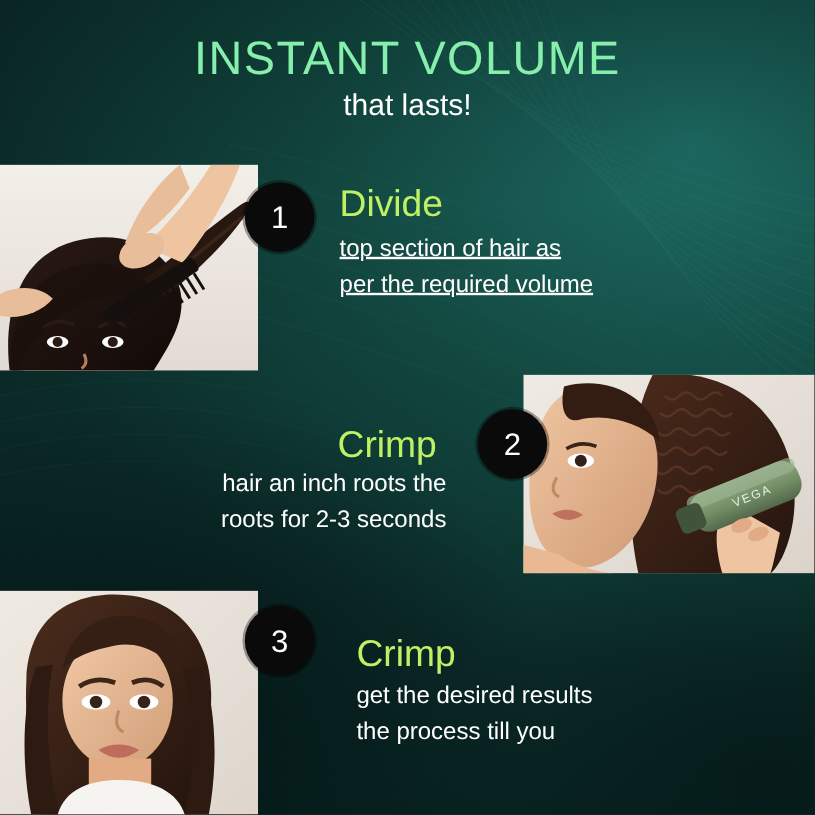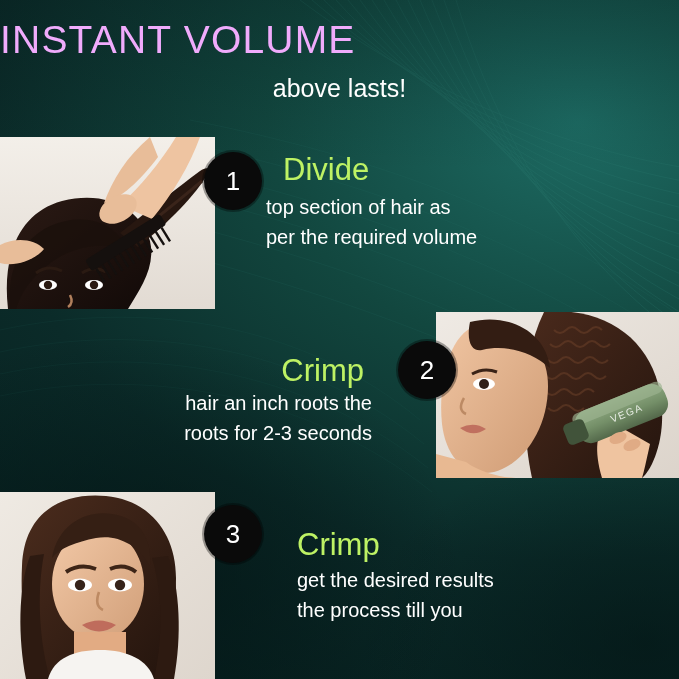--- a/index.html
+++ b/index.html
@@ -33,25 +33,25 @@
   }
   .bg-lines {
     position: absolute;
     inset: 0;
     opacity: 0.55;
   }
 
   
   .headline {
     position: absolute;
-    top: 18px;
+    top: 28px;
     left: 0;
     right: 0;
-    text-align: left;
-    color: #f0abfc;
+    text-align: center;
+    color: #86efac;
     font-size: 39px;
     letter-spacing: 1.2px;
     font-weight: 400;
     font-family: "Liberation Sans", sans-serif;
   }
   .subhead {
     position: absolute;
     top: 74px;
     left: 0;
     right: 0;
@@ -96,21 +96,21 @@
     font-weight: 400;
   }
   .step-body {
     position: absolute;
     color: #ffffff;
     font-size: 20px;
     line-height: 30px;
     font-weight: 400;
   }
   .s1-title { left: 283px; top: 152px; }
-  .s1-body  { left: 266px; top: 192px; }
+  .s1-body  { left: 283px; top: 192px; text-decoration: underline; }
   .s2-title { right: 315px; top: 353px; text-align: center; }
   .s2-body  { right: 307px; top: 388px; text-align: right; }
   .s3-title { left: 297px; top: 527px; }
   .s3-body  { left: 297px; top: 565px; }
 
   .nowrap { white-space: nowrap; }
 </style>
 </head>
 <body>
 
@@ -147,21 +147,21 @@
       <path d="M0,330 C140,300 300,320 420,420"></path>
       <path d="M0,352 C140,322 302,344 424,444"></path>
       <path d="M0,374 C142,344 304,368 428,468"></path>
       <path d="M0,396 C144,366 306,392 432,492"></path>
     </g>
   </svg>
 
   <div class="bg-vignette"></div>
 
   <div class="headline">INSTANT VOLUME</div>
-  <div class="subhead">above lasts!</div>
+  <div class="subhead">that lasts!</div>
 
   <div class="photo photo-1">
     <svg viewBox="0 0 215 172" preserveAspectRatio="xMidYMid slice" width="215" height="172">
       <defs>
         <linearGradient id="p1bg" x1="0" y1="0" x2="0" y2="1">
           <stop offset="0%" stop-color="#f3efe9"></stop>
           <stop offset="100%" stop-color="#e2dbd3"></stop>
         </linearGradient>
         <linearGradient id="skin1" x1="0" y1="0" x2="1" y2="1">
           <stop offset="0%" stop-color="#e7bb97"></stop>

